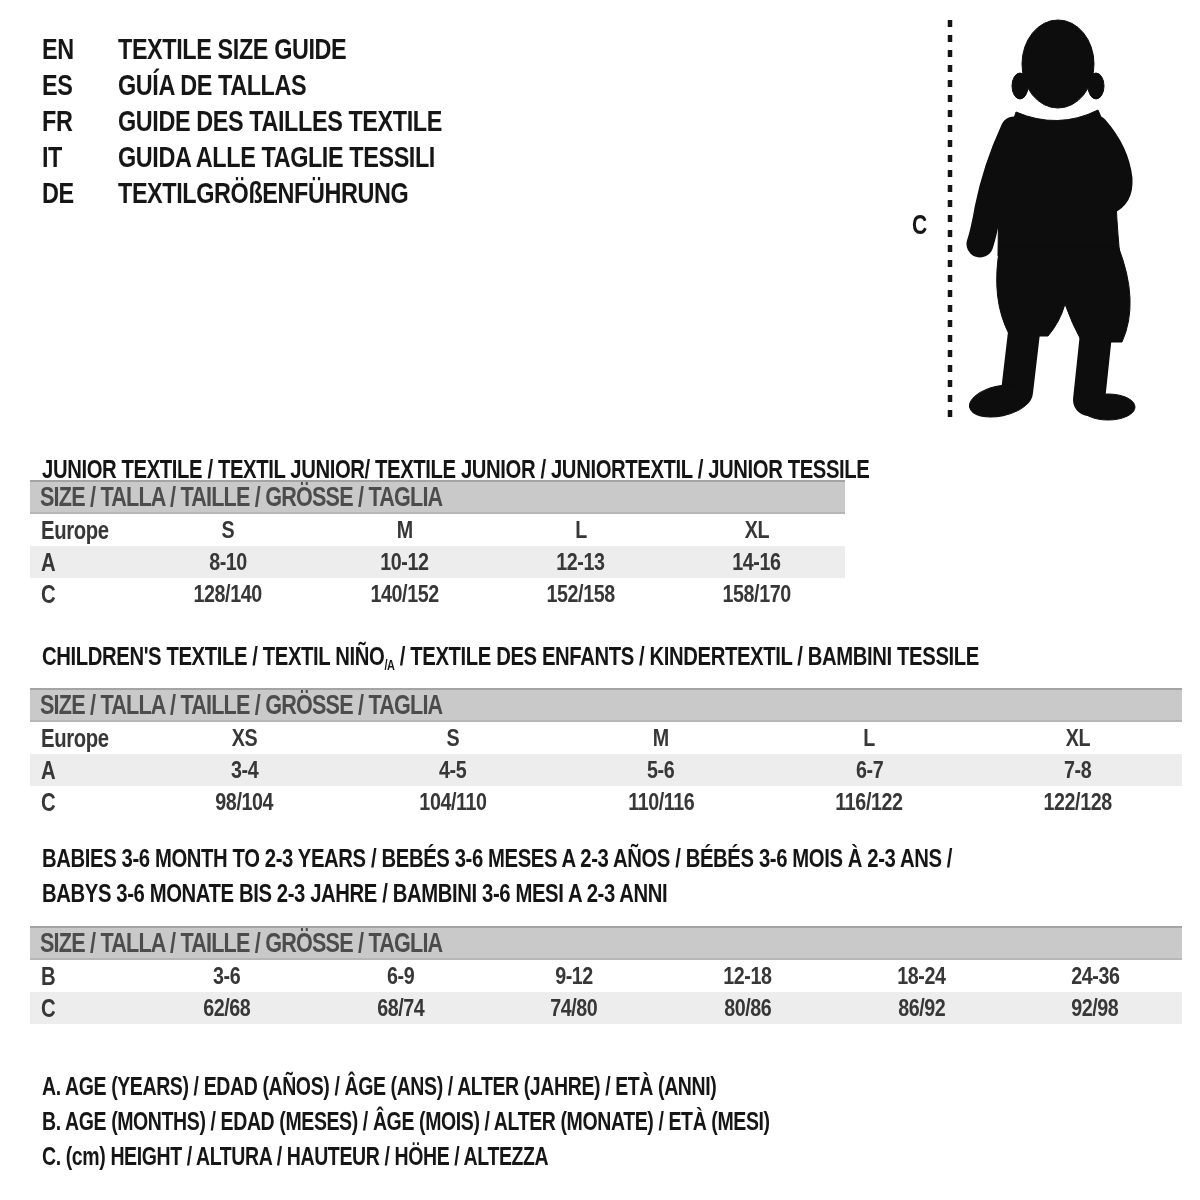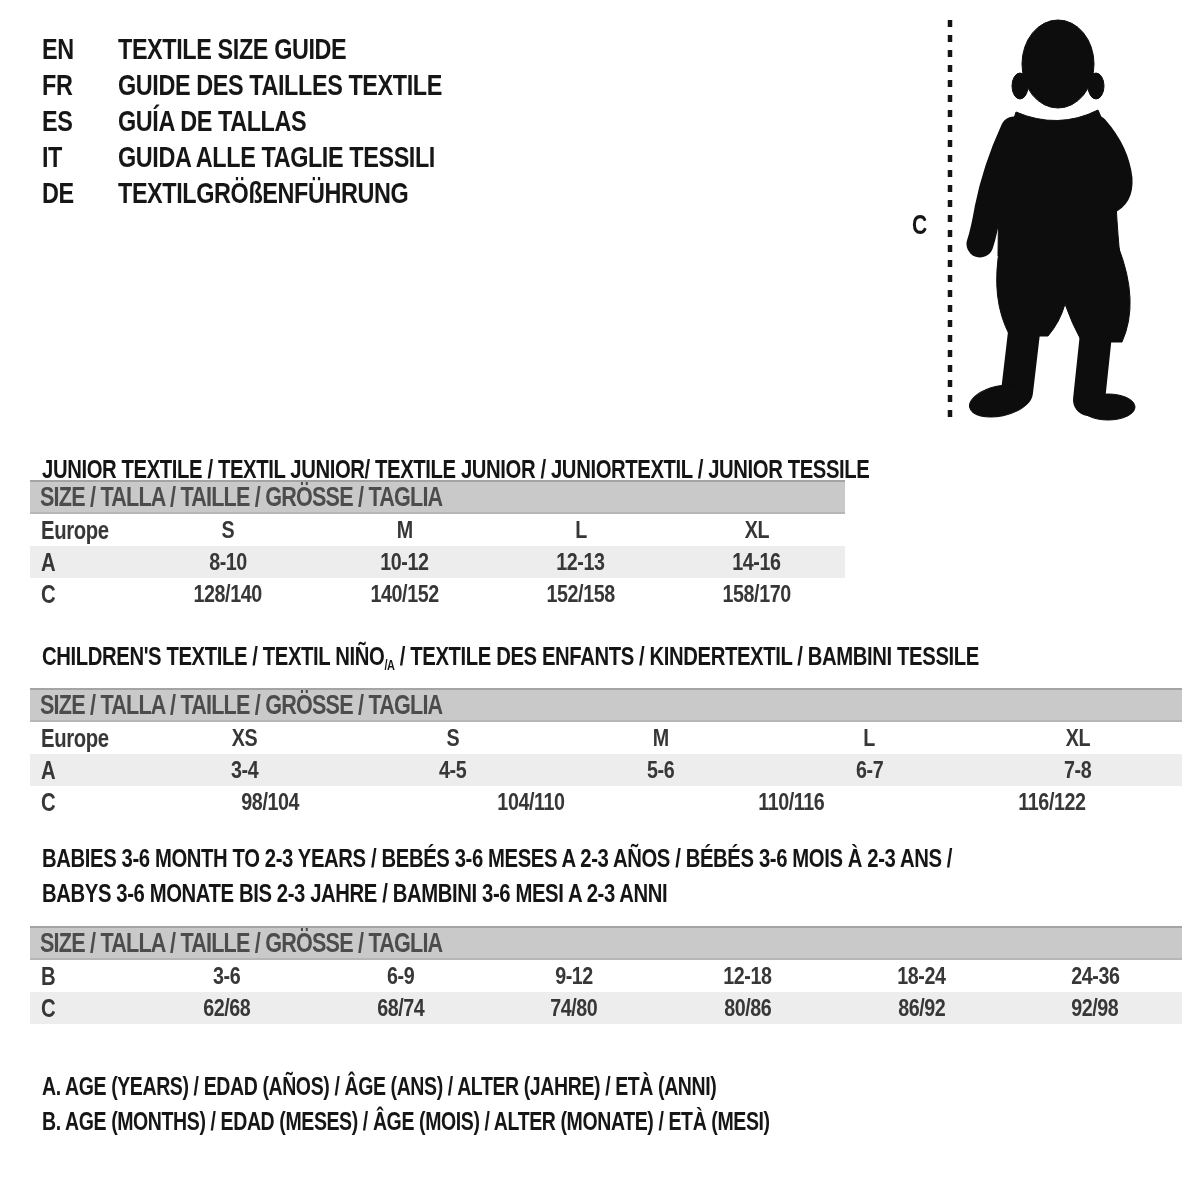--- a/index.html
+++ b/index.html
@@ -44,26 +44,26 @@
 <body>
 
 <div class="page">
 
   <div class="langs">
     <div class="lang-row">
       <span class="lang-code"><span class="cnd">EN</span></span>
       <span class="cnd">TEXTILE SIZE GUIDE</span>
     </div>
     <div class="lang-row">
+      <span class="lang-code"><span class="cnd">ES</span></span>
+      <span class="cnd">GUÍA DE TALLAS</span>
+    </div>
+    <div class="lang-row">
       <span class="lang-code"><span class="cnd">FR</span></span>
       <span class="cnd">GUIDE DES TAILLES TEXTILE</span>
-    </div>
-    <div class="lang-row">
-      <span class="lang-code"><span class="cnd">ES</span></span>
-      <span class="cnd">GUÍA DE TALLAS</span>
     </div>
     <div class="lang-row">
       <span class="lang-code"><span class="cnd">IT</span></span>
       <span class="cnd">GUIDA ALLE TAGLIE TESSILI</span>
     </div>
     <div class="lang-row">
       <span class="lang-code"><span class="cnd">DE</span></span>
       <span class="cnd">TEXTILGRÖßENFÜHRUNG</span>
     </div>
   </div>
@@ -140,20 +140,21 @@
       <span class="t-cell"><span class="cndc">5-6</span></span>
       <span class="t-cell"><span class="cndc">6-7</span></span>
       <span class="t-cell"><span class="cndc">7-8</span></span>
     </div>
     <div class="t-row">
       <span class="t-label"><span class="cnd">C</span></span>
       <span class="t-cell"><span class="cndc">98/104</span></span>
       <span class="t-cell"><span class="cndc">104/110</span></span>
       <span class="t-cell"><span class="cndc">110/116</span></span>
       <span class="t-cell"><span class="cndc">116/122</span></span>
+      <span class="t-cell"><span class="cndc">122/128</span></span>
     </div>
   </div>
 
   <div class="section-title" style="top:843px">
     <span class="cnd">BABIES 3-6 MONTH TO 2-3 YEARS / BEBÉS 3-6 MESES A 2-3 AÑOS / BÉBÉS 3-6 MOIS À 2-3 ANS /</span>
   </div>
   <div class="section-title" style="top:878px">
     <span class="cnd">BABYS 3-6 MONATE BIS 2-3 JAHRE / BAMBINI 3-6 MESI A 2-3 ANNI</span>
   </div>
   <div class="size-table" style="top:926px;width:1152px">
@@ -180,15 +181,18 @@
     </div>
   </div>
 
   <div class="legend">
     <div class="legend-line">
       <span class="cnd">A. AGE (YEARS) / EDAD (AÑOS) / ÂGE (ANS) / ALTER (JAHRE) / ETÀ (ANNI)</span>
     </div>
     <div class="legend-line">
       <span class="cnd">B. AGE (MONTHS) / EDAD (MESES) / ÂGE (MOIS) / ALTER (MONATE) / ETÀ (MESI)</span>
     </div>
+    <div class="legend-line">
+      <span class="cnd">C. (cm) HEIGHT / ALTURA / HAUTEUR / HÖHE / ALTEZZA</span>
+    </div>
   </div>
 
 </div>
 
 </body></html>

